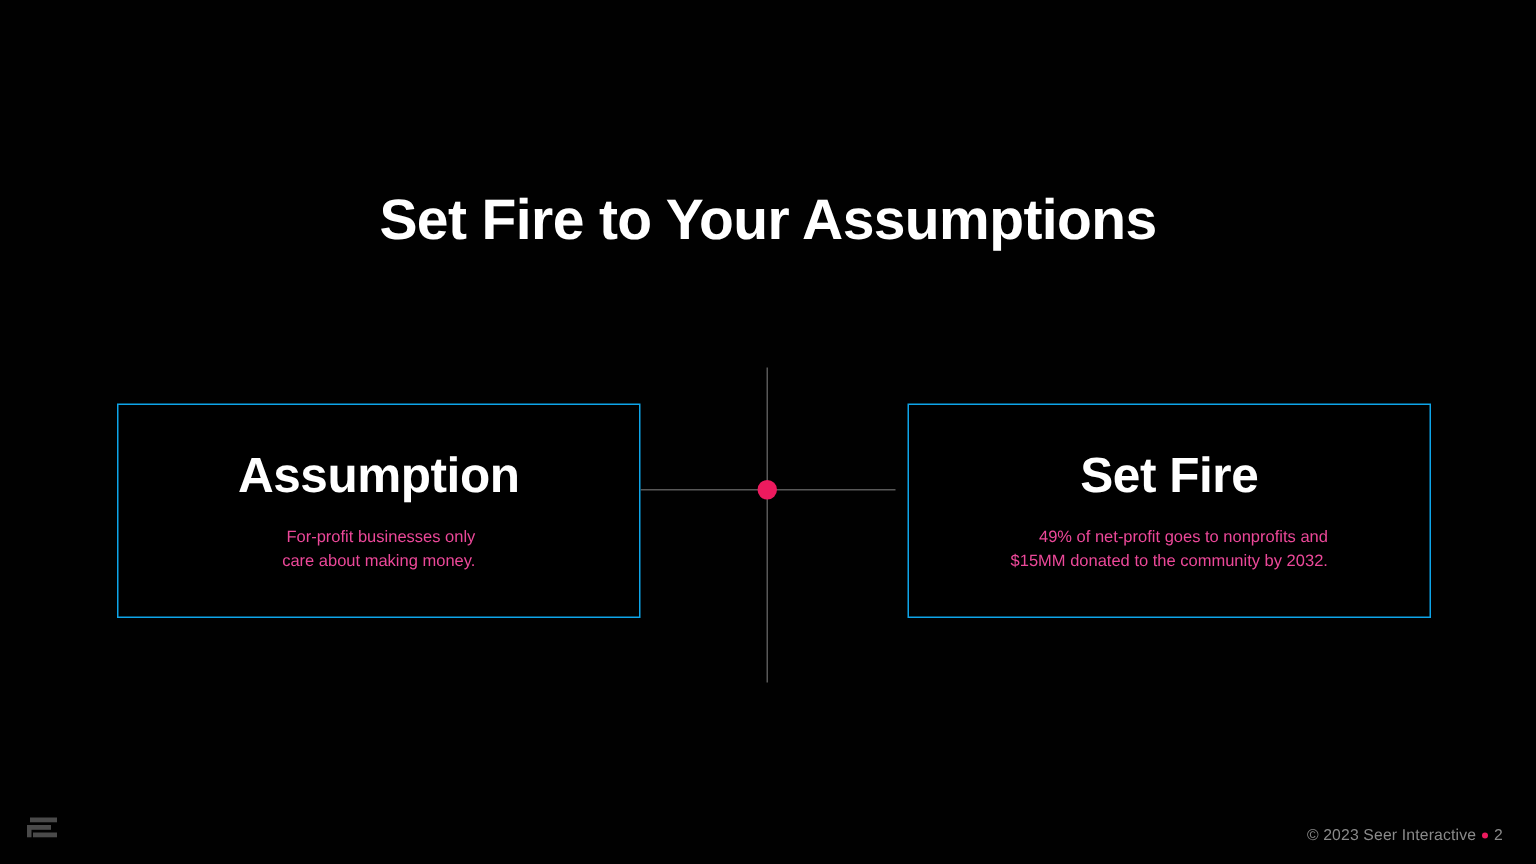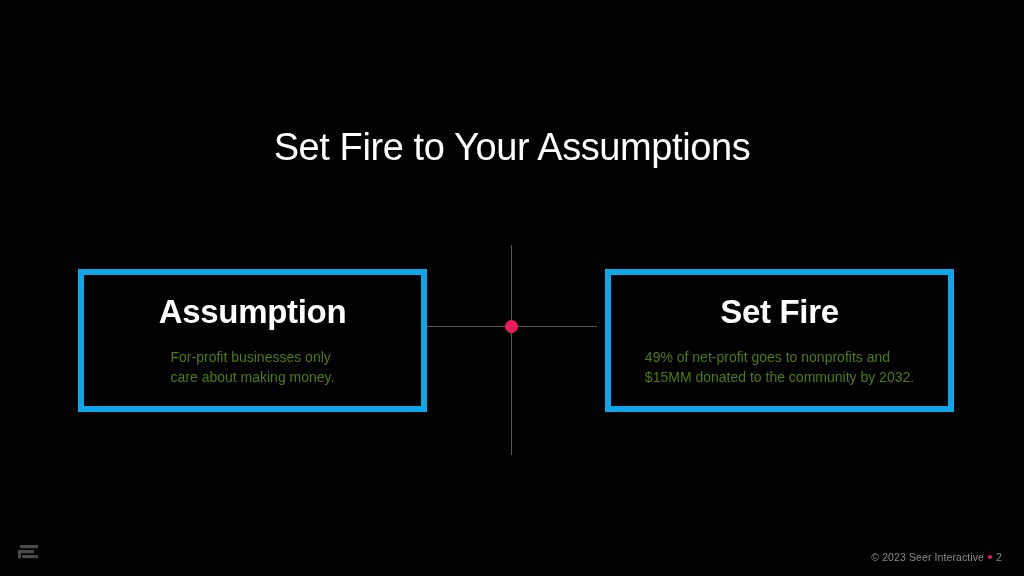--- a/index.html
+++ b/index.html
@@ -21,21 +21,21 @@
   }
 
   
   .slide-title {
     position: absolute;
     top: 126px;
     left: 0;
     width: 1024px;
     text-align: center;
     font-size: 38px;
-    font-weight: normal;
+    font-weight: bold;
     letter-spacing: -0.4px;
     color: #ffffff;
     line-height: 1.15;
   }
 
   
   .connector-vline {
     position: absolute;
     left: 511px;
     top: 245px;
@@ -61,46 +61,46 @@
     height: 13px;
     border-radius: 50%;
     background: #ED1A5E;
   }
 
   
   .card {
     position: absolute;
     top: 269px;
     height: 143px;
-    border: 6px solid #0ea5e9;
+    border: 1px solid #0ea5e9;
     background: #000000;
     display: flex;
     flex-direction: column;
     align-items: center;
     justify-content: center;
   }
 
   .card-left  { left: 78px;  width: 349px; }
   .card-right { left: 605px; width: 349px; }
 
   .card-heading {
     font-size: 33px;
     font-weight: bold;
     letter-spacing: -0.3px;
     color: #ffffff;
     line-height: 1.1;
     margin-bottom: 16px;
   }
 
   .card-body {
-    font-size: 14px;
+    font-size: 11px;
     font-weight: normal;
-    color: #4d7c0f;
+    color: #ec4899;
     line-height: 1.43;
-    text-align: left;
+    text-align: right;
     white-space: pre-line;
   }
 
   
   .footer-logo {
     position: absolute;
     left: 18px;
     bottom: 13px;
     width: 22px;
     height: 20px;

